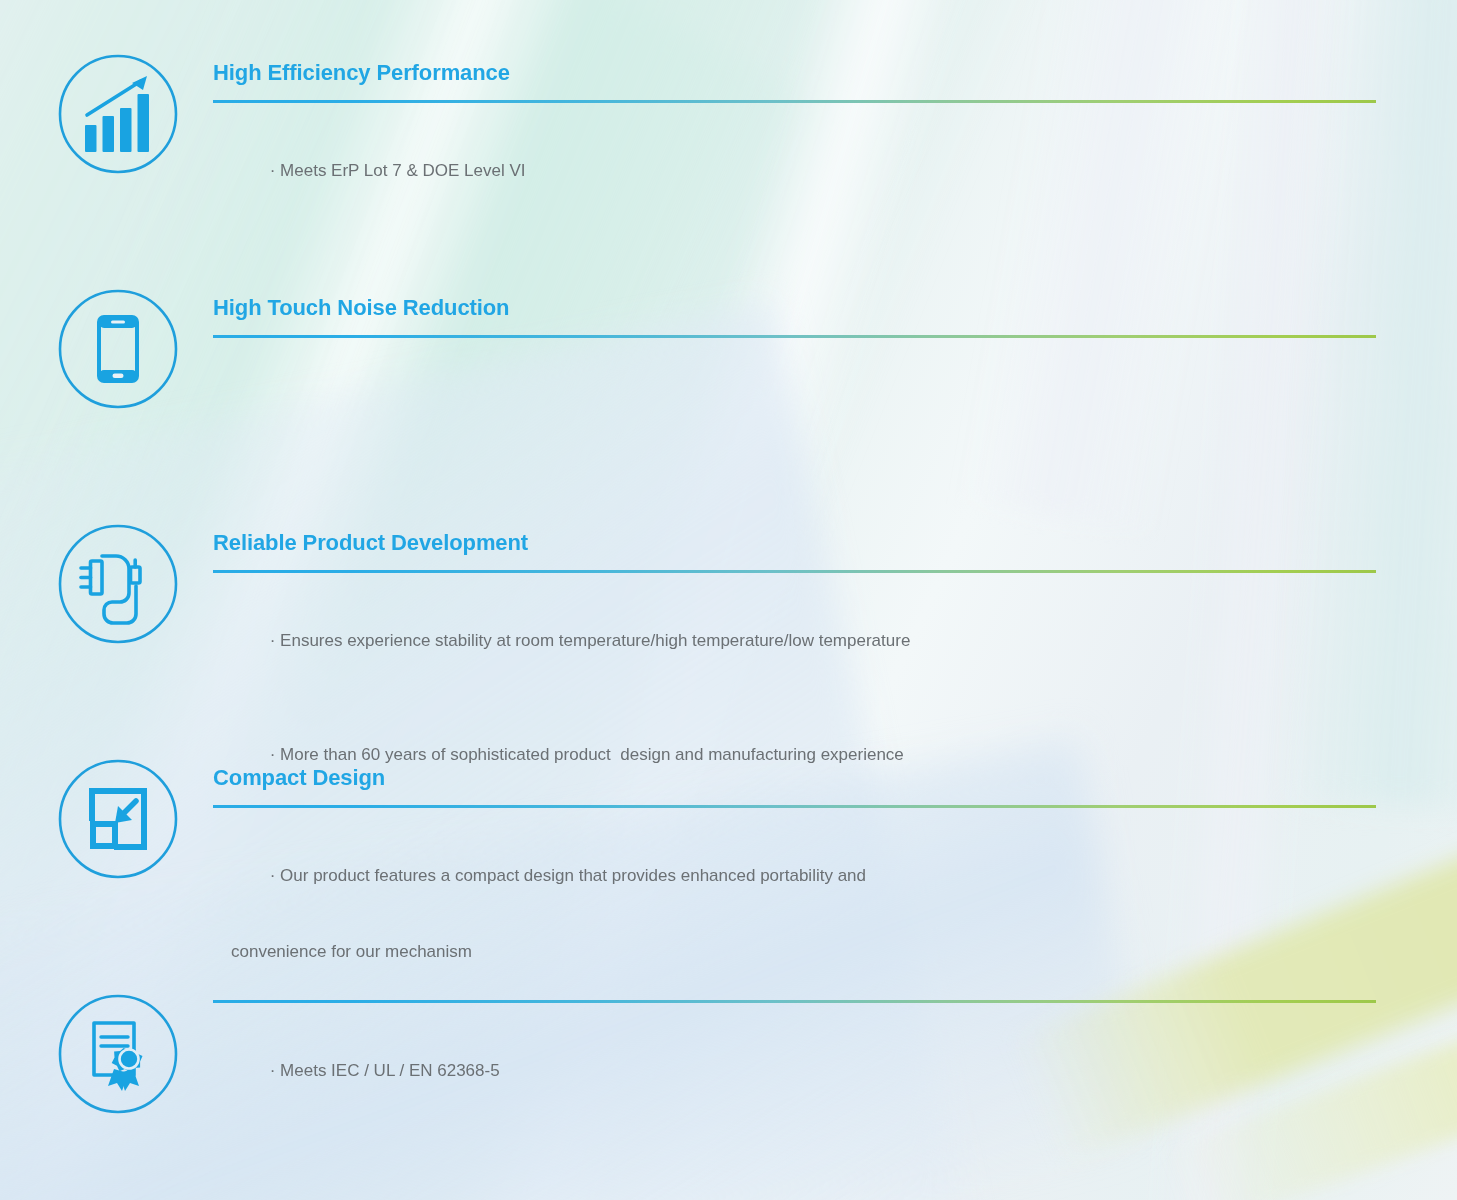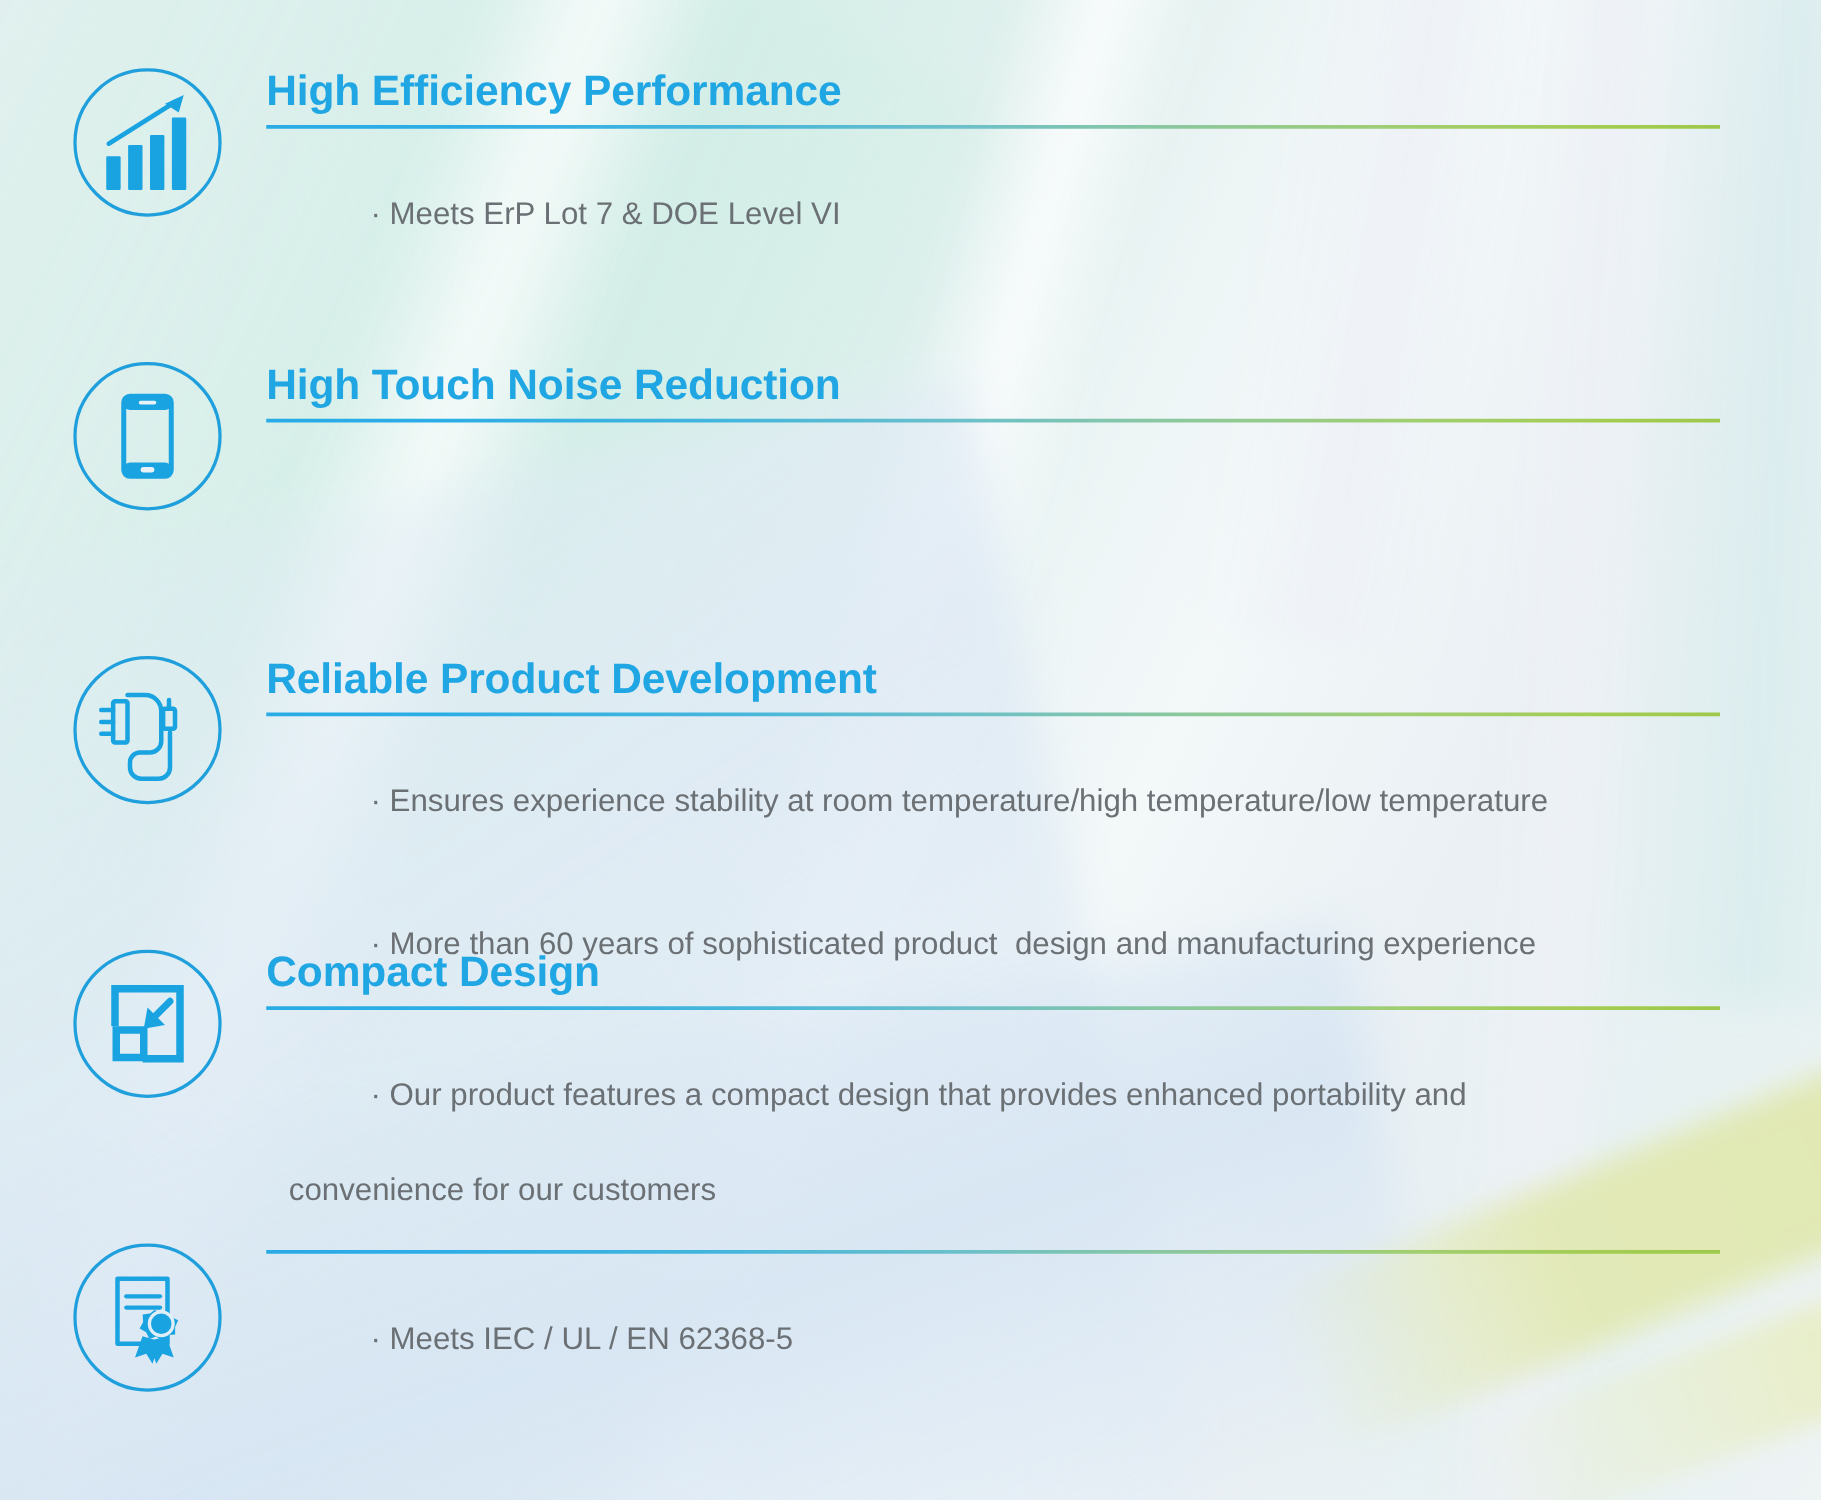--- a/index.html
+++ b/index.html
@@ -144,21 +144,21 @@
   }
   .feature-icon svg { display: block; width: 122px; height: 122px; }
 
   .feature-body {
     position: absolute;
     left: 213px;
     top: 0;
     width: 1163px;
   }
   .feature-title {
-    font-size: 34px;
+    font-size: 22px;
     font-weight: bold;
     color: #21a6e4;
     letter-spacing: -0.1px;
     line-height: 40px;
     white-space: nowrap;
   }
   .feature-rule {
     height: 3px;
     width: 1163px;
     margin-top: 7px;
@@ -169,21 +169,21 @@
       #6cc0c9 48%,
       #8cc89c 63%,
       #a0ce72 78%,
       #a3cd51 92%,
       #9dc84a 100%);
   }
   .feature-lines {
     margin-top: 11px;
   }
   .feature-line {
-    font-size: 25px;
+    font-size: 17px;
     color: #6b7074;
     line-height: 38px;
     white-space: pre-wrap;
   }
   .bullet-dot {
     color: #6b7074;
   }
   .feature-line .cont {
     display: block;
     padding-left: 18px;
@@ -297,21 +297,21 @@
           </g>
           <polygon points="58,65 61,48 75,62" fill="#19a3e1"></polygon>
         </svg>
       </div>
       <div class="feature-body">
         <div class="feature-title">Compact Design</div>
         <div class="feature-rule"></div>
         <div class="feature-lines">
           <div class="feature-line">
             <span class="bullet-dot">·</span><span> Our product features a compact design that provides enhanced portability and</span>
-            <span class="cont">convenience for our customers</span>
+            <span class="cont">convenience for our mechanism</span>
           </div>
         </div>
       </div>
     </div>
 
     <div class="feature" style="top:993px;">
       <div class="feature-icon">
         <svg viewBox="0 0 122 122" xmlns="http://www.w3.org/2000/svg">
           <circle cx="61" cy="61" r="58" fill="none" stroke="#1f9fdc" stroke-width="2.6"></circle>
           <path d="M37 30 h40 v52 h-40 z" fill="none" stroke="#19a3e1" stroke-width="3.6" stroke-linejoin="round"></path>

